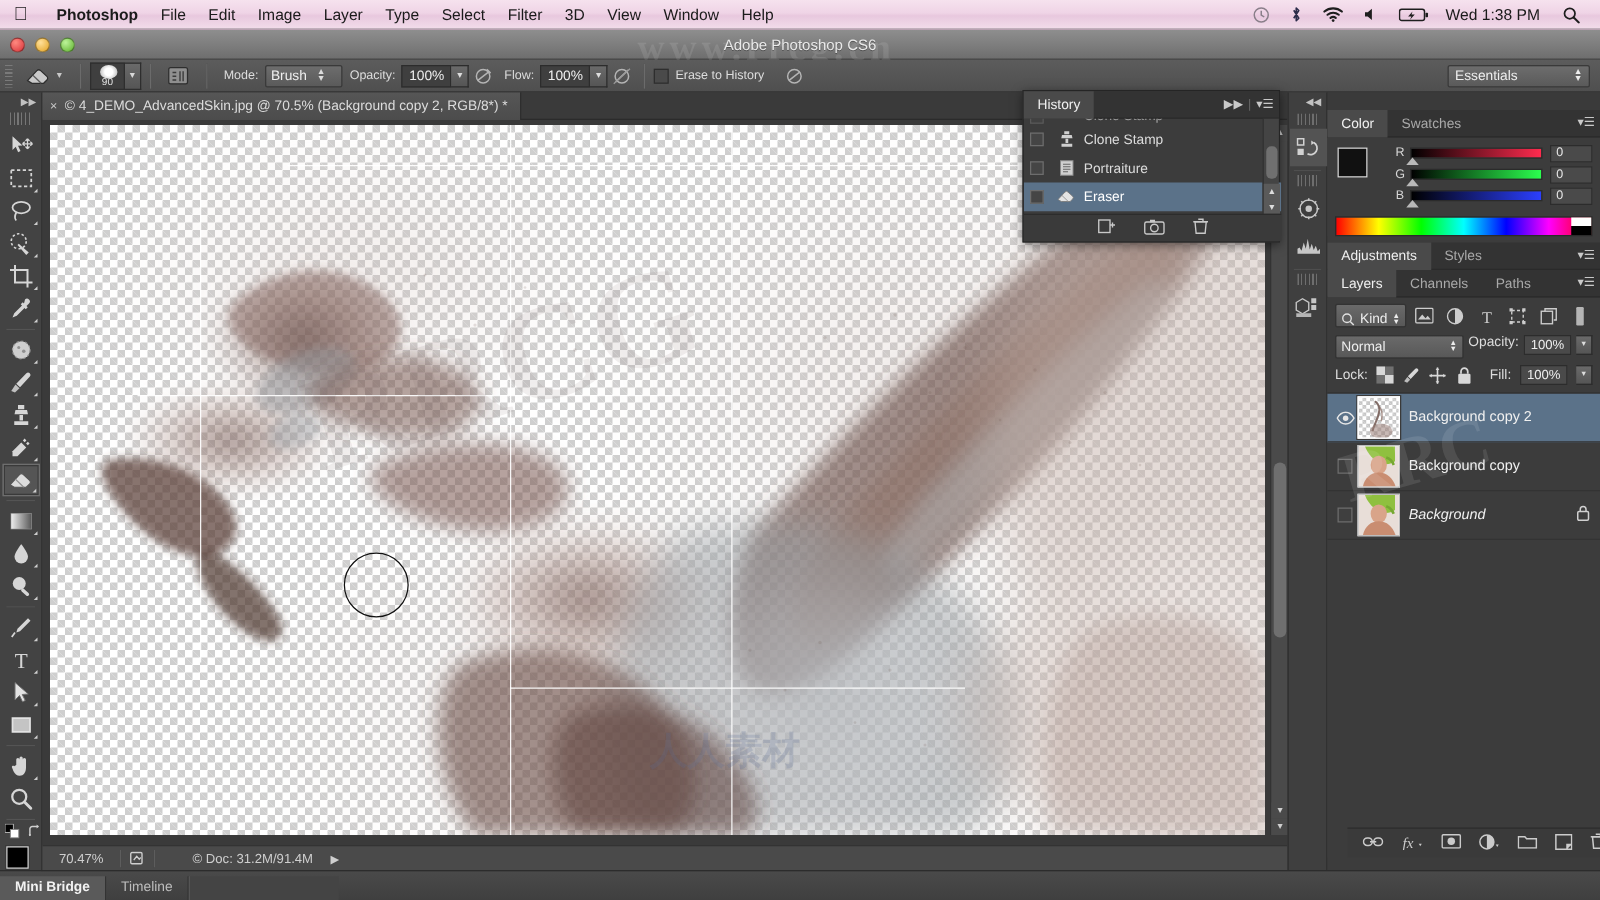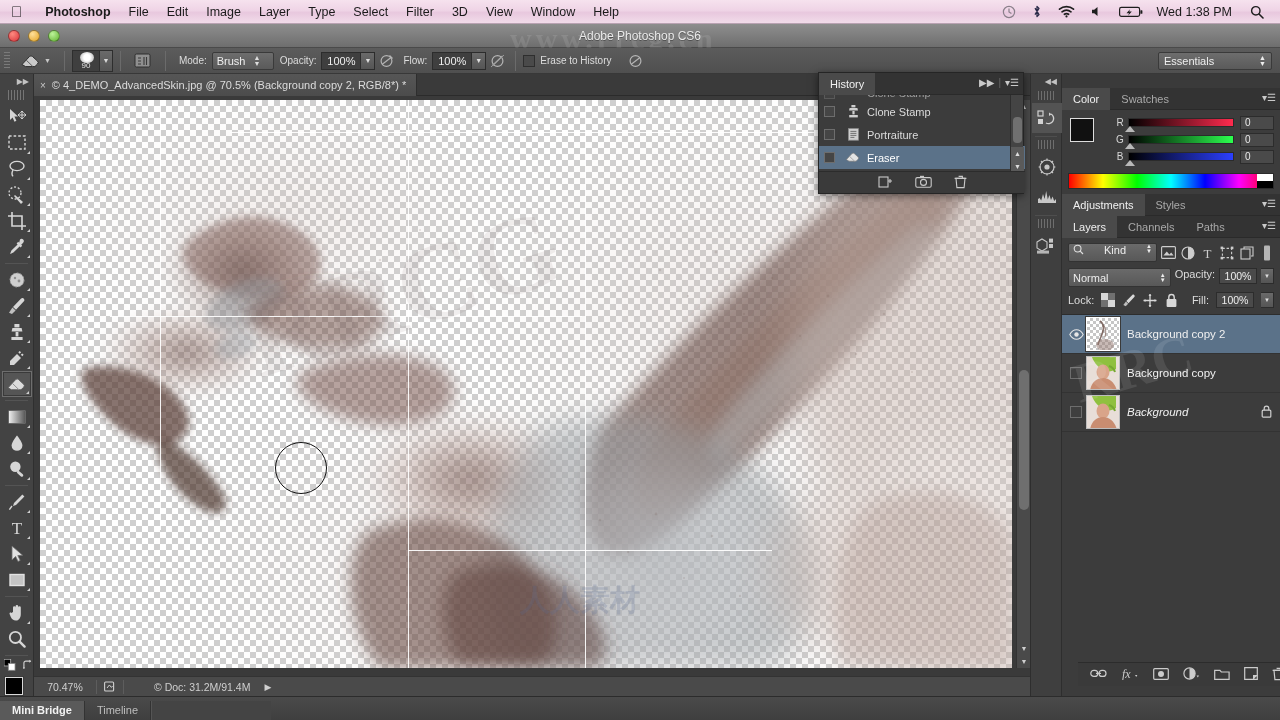--- a/index.html
+++ b/index.html
@@ -204,21 +204,21 @@
   .spectrum { height:16px; margin:2px 6px 5px;
     background:linear-gradient(to right,#ff0000,#ffff00,#00ff00,#00ffff,#0000ff,#ff00ff,#ff0000);
     border:1px solid #2b2b2b; position:relative; }
   .spectrum:after{content:"";position:absolute;right:0;top:0;bottom:0;width:16px;
     background:linear-gradient(to bottom,#fff 0 50%,#000 50% 100%);}
 
   
   .layerhead { padding:5px 6px 0; }
   .filterrow { display:flex; align-items:center; gap:4px; margin-bottom:6px; }
   .kindsel { height:19px; background:linear-gradient(to bottom,#6a6a6a,#585858); border:1px solid #333;
-    border-radius:2px; display:flex; align-items:flex-start; padding:0 4px; font-size:11px; color:#ededed; gap:20px; }
+    border-radius:2px; display:flex; align-items:flex-end; padding:0 4px; font-size:11px; color:#ededed; gap:4px; }
   .fic { width:21px; height:19px; display:flex; align-items:center; justify-content:center; color:#cdcdcd; }
   .blendrow { display:flex; align-items:flex-start; margin-bottom:5px; gap:4px; }
   .blendsel { flex:1; height:19px; background:linear-gradient(to bottom,#6a6a6a,#585858);
     border:1px solid #333; border-radius:2px; display:flex; align-items:center; justify-content:space-between;
     padding:0 4px; font-size:11px; color:#ededed; }
   .opl { font-size:11px; color:#dcdcdc; }
   .opv { width:38px; height:16px; background:#4a4a4a; border:1px solid #2c2c2c; color:#ededed;
     font-size:10.5px; display:flex; align-items:center; justify-content:center; }
   .opbtn { width:13px; height:16px; background:linear-gradient(to bottom,#6a6a6a,#555); border:1px solid #2c2c2c;
     border-left:none; display:flex; align-items:center; justify-content:center; font-size:6px; color:#ddd; }

